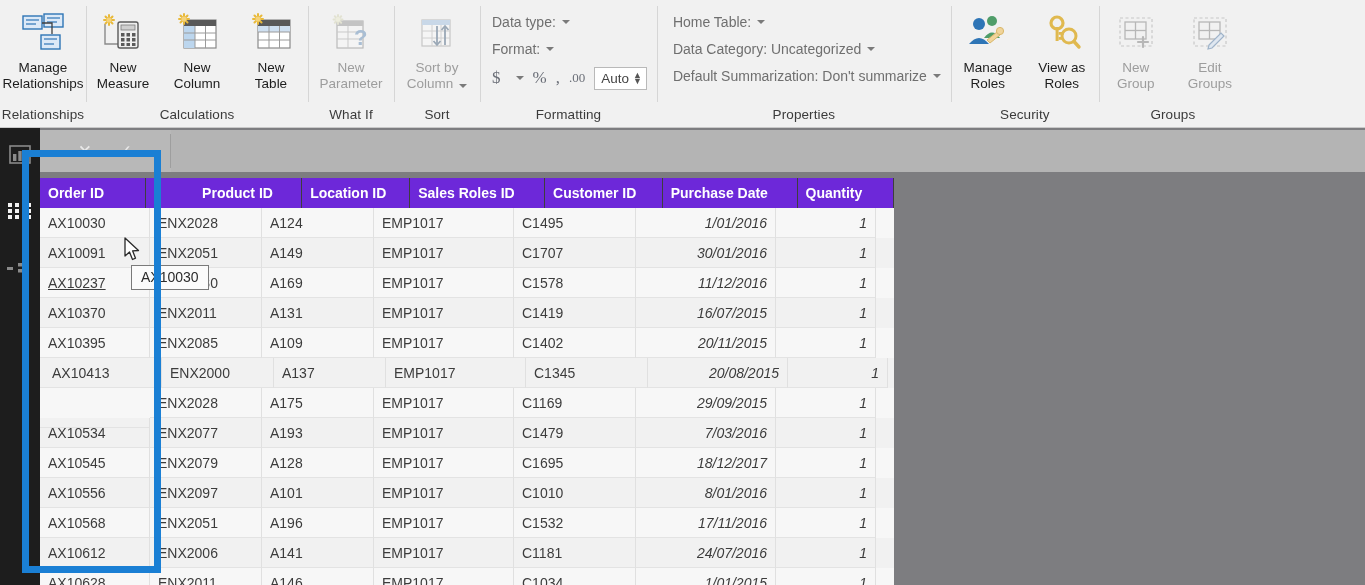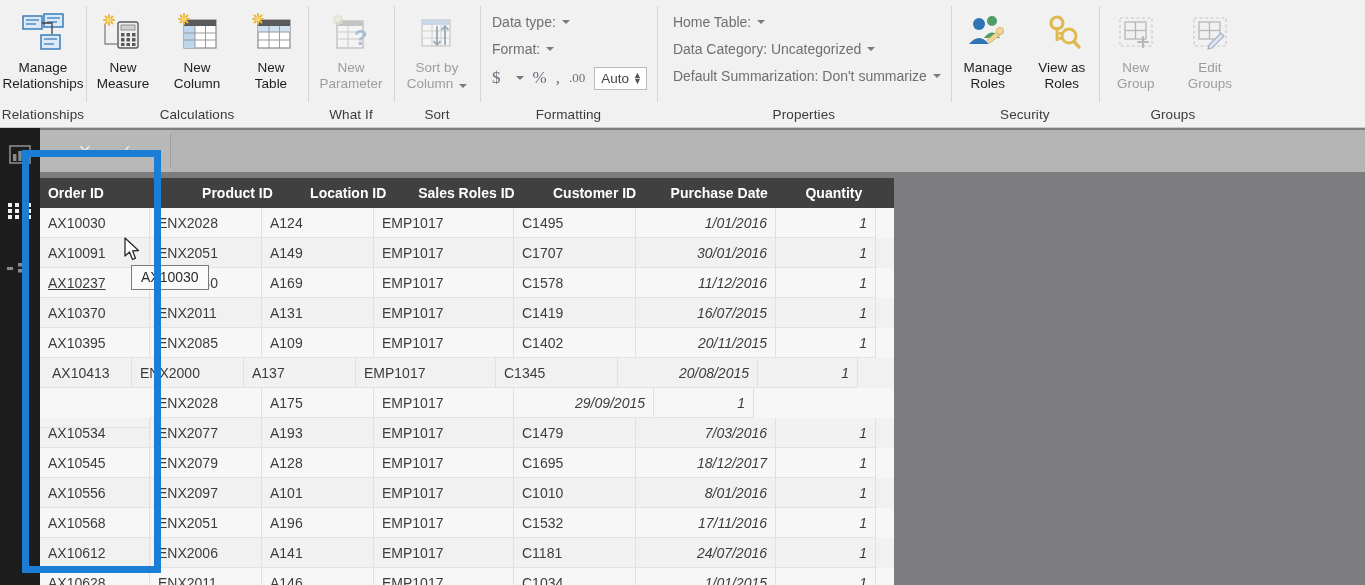--- a/index.html
+++ b/index.html
@@ -83,21 +83,21 @@
   .fb-btn { color: #e9e9e9; font-size: 17px; cursor: pointer; line-height: 1; }
   .fb-sep { width: 1px; background: #9e9e9e; margin: 4px 0; }
   .fb-input { flex: 1; background: #b4b4b4; }
 
   
   .grid {
     position: absolute; left: 40px; top: 178px; width: 854px; height: 407px;
     background: #fafafa; overflow: hidden;
   }
   .grid-head {
-    display: flex; height: 30px; background: #404040; justify-content: flex-end;
+    display: flex; height: 30px; background: #6d28d9;
   }
   .gh {
     display: flex; align-items: center;
     font-size: 14px; font-weight: bold; color: #ffffff;
     padding: 0 8px; white-space: nowrap; overflow: hidden;
     border-right: 1px solid #3e3e3e; cursor: pointer;
   }
   .grow { display: flex; height: 30px; }
   .grow:nth-child(odd) { background: #f7f7f7; }
   .grow:nth-child(even) { background: #f1f1f1; }
@@ -523,33 +523,34 @@
         <div class="grow">
           <div class="gc" style="width: 110px;">AX10395</div>
           <div class="gc" style="width: 112px;">ENX2085</div>
           <div class="gc" style="width: 112px;">A109</div>
           <div class="gc" style="width: 140px;">EMP1017</div>
           <div class="gc" style="width: 122px;">C1402</div>
           <div class="gc num" style="width: 140px;">20/11/2015</div>
           <div class="gc num" style="width: 100px;">1</div>
         </div>
         <div class="grow">
-          <div class="gc" style="width: 92px; padding-left: 12px;">AX10413</div>
+          <div class="gc" style="width: 122px; padding-left: 12px;">AX10413</div>
           <div class="gc" style="width: 112px;">ENX2000</div>
           <div class="gc" style="width: 112px;">A137</div>
           <div class="gc" style="width: 140px;">EMP1017</div>
           <div class="gc" style="width: 122px;">C1345</div>
           <div class="gc num" style="width: 140px;">20/08/2015</div>
           <div class="gc num" style="width: 100px;">1</div>
         </div>
         <div class="grow">
           <div class="gc" style="width: 110px; margin-top: 39px;">AX10488</div>
           <div class="gc" style="width: 112px;">ENX2028</div>
           <div class="gc" style="width: 112px;">A175</div>
           <div class="gc" style="width: 140px;">EMP1017</div>
+          <div class="gc" style="width: 122px;">C1169</div>
           <div class="gc num" style="width: 140px;">29/09/2015</div>
           <div class="gc num" style="width: 100px;">1</div>
         </div>
         <div class="grow">
           <div class="gc" style="width: 110px;">AX10534</div>
           <div class="gc" style="width: 112px;">ENX2077</div>
           <div class="gc" style="width: 112px;">A193</div>
           <div class="gc" style="width: 140px;">EMP1017</div>
           <div class="gc" style="width: 122px;">C1479</div>
           <div class="gc num" style="width: 140px;">7/03/2016</div>

